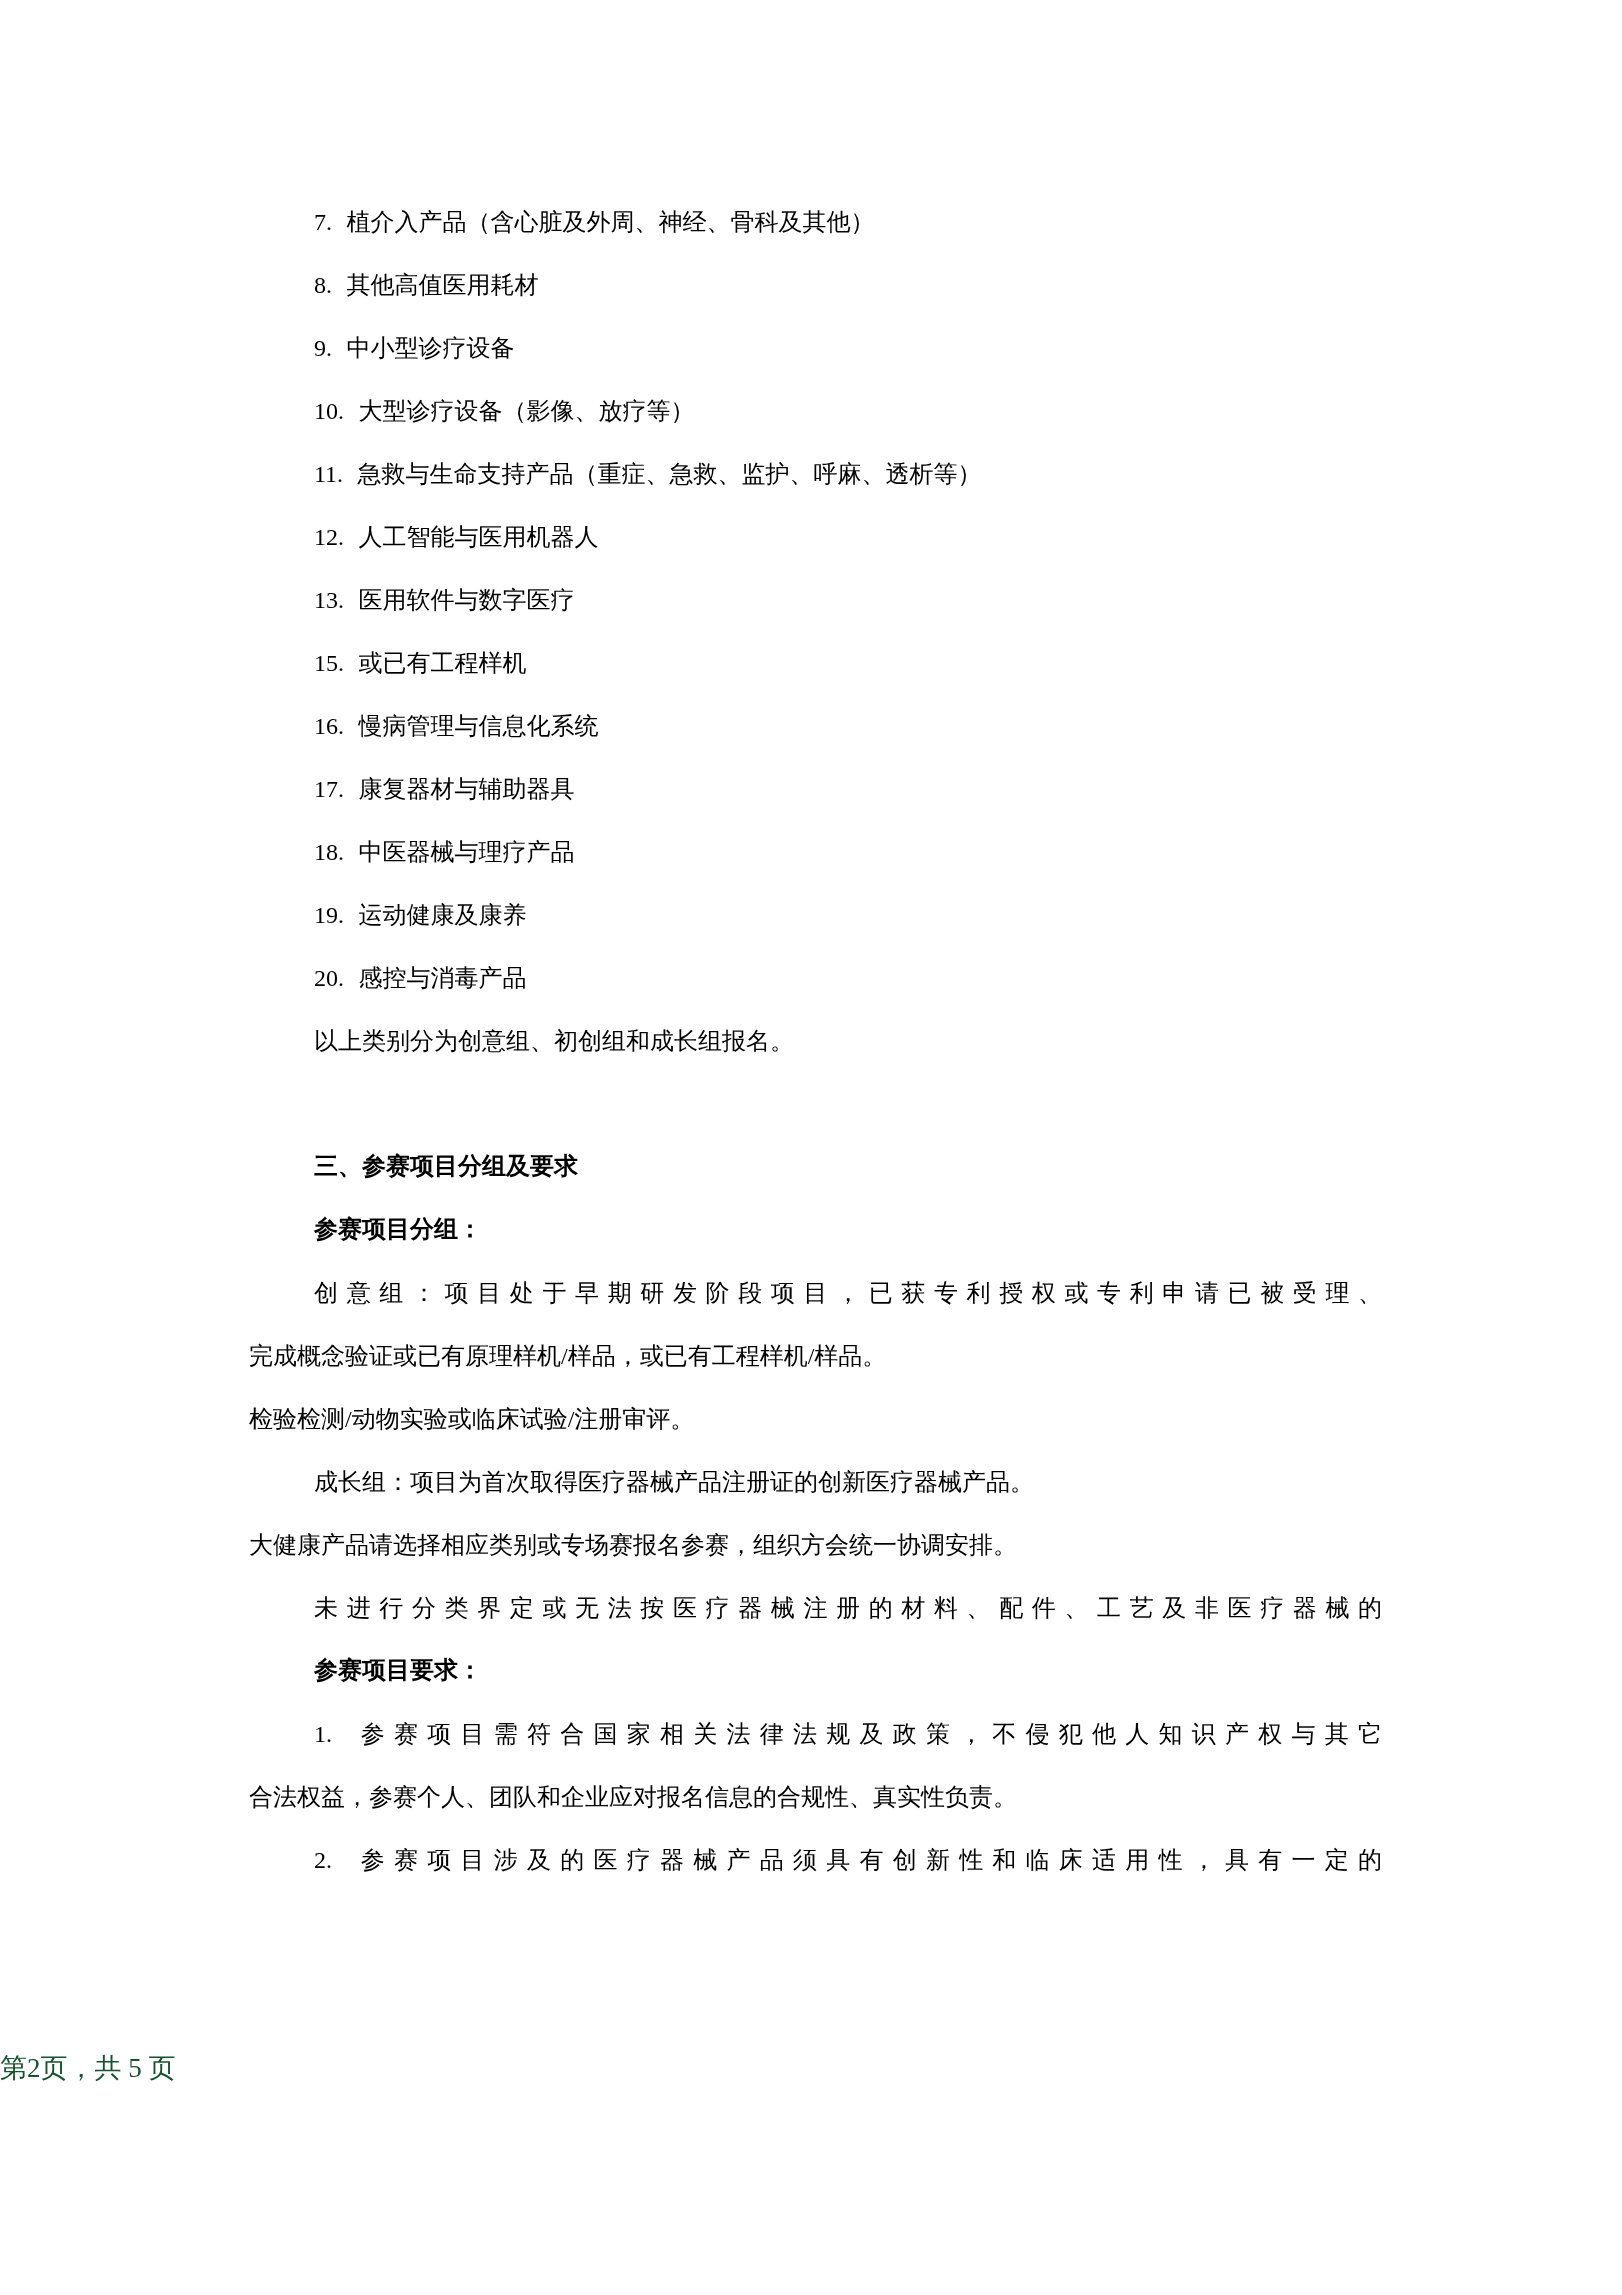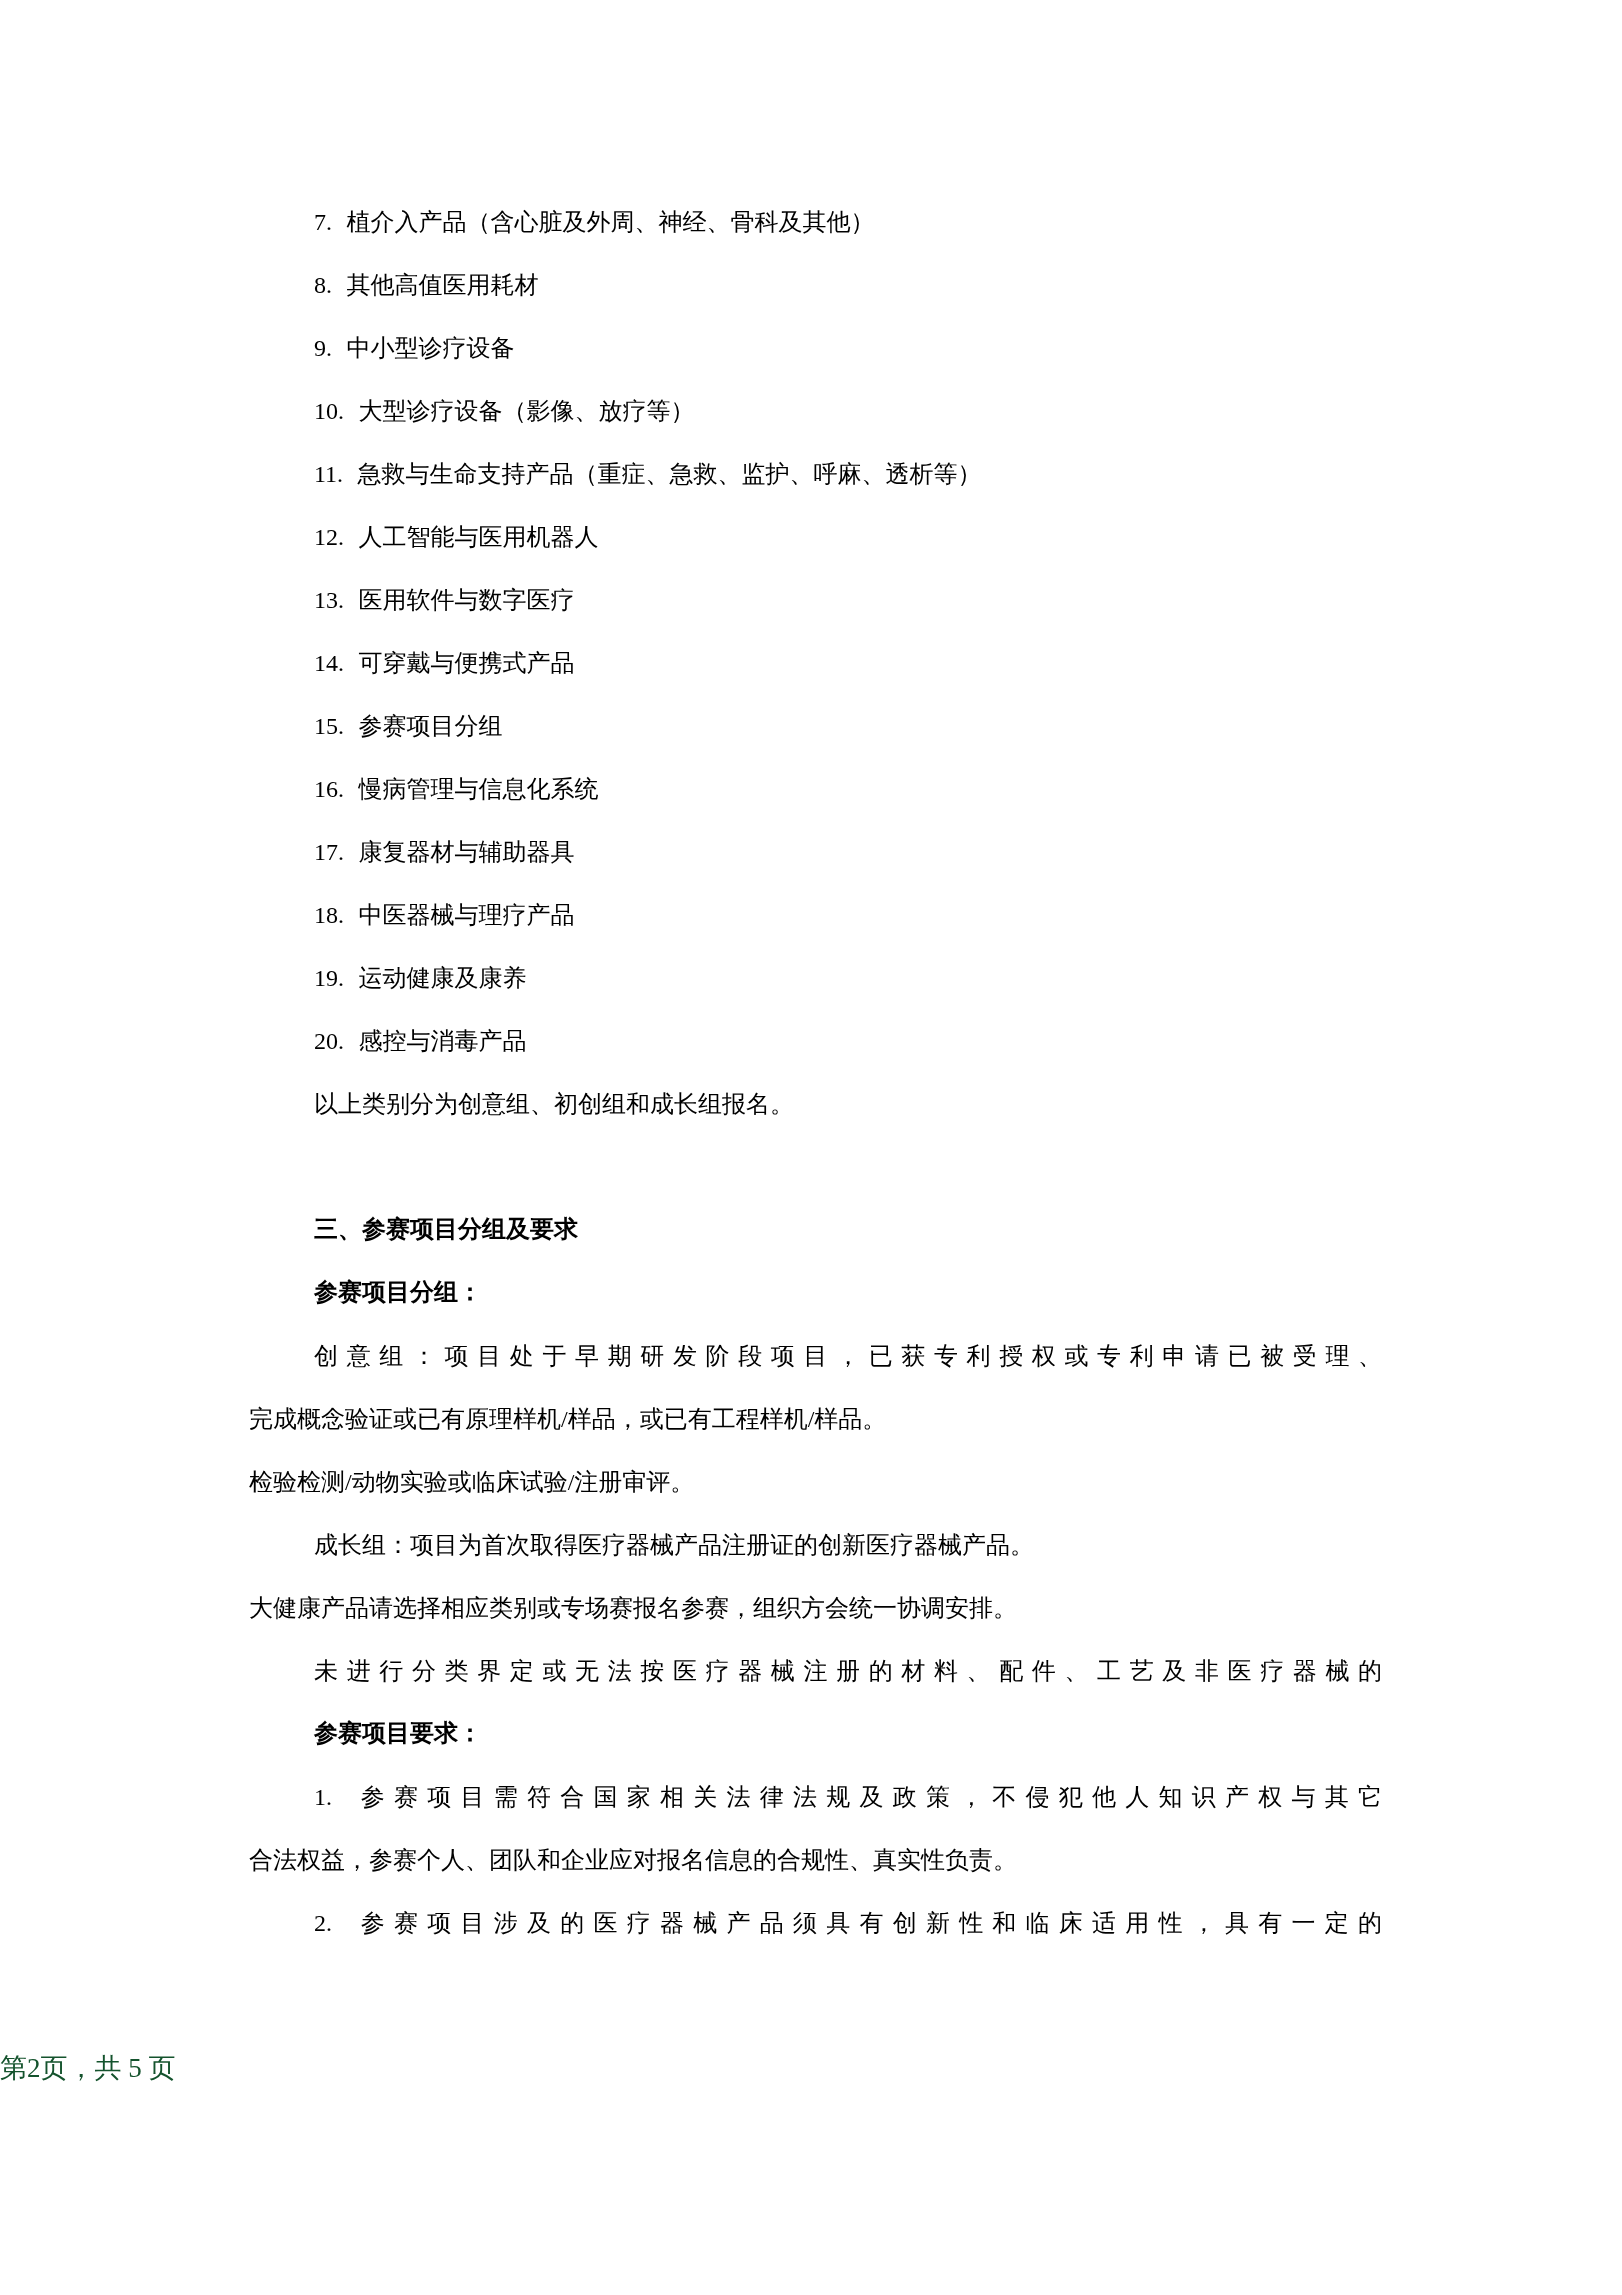--- a/index.html
+++ b/index.html
@@ -55,22 +55,21 @@
 
 <div class="page">
   <div class="content" id="doc-content">
       <div class="line indent"><span class="num">7.</span><span>植介入产品（含心脏及外周、神经、骨科及其他）</span></div>
       <div class="line indent"><span class="num">8.</span><span>其他高值医用耗材</span></div>
       <div class="line indent"><span class="num">9.</span><span>中小型诊疗设备</span></div>
       <div class="line indent"><span class="num">10.</span><span>大型诊疗设备（影像、放疗等）</span></div>
       <div class="line indent"><span class="num">11.</span><span>急救与生命支持产品（重症、急救、监护、呼麻、透析等）</span></div>
       <div class="line indent"><span class="num">12.</span><span>人工智能与医用机器人</span></div>
       <div class="line indent"><span class="num">13.</span><span>医用软件与数字医疗</span></div>
-      <div class="line indent"><span class="num">14.</span><span>可穿戴与便携式产品</span></div>
-      <div class="line indent"><span class="num">15.</span><span>参赛项目分组</span></div>
+      <div class="line indent"><span class="num">15.</span><span>或已有工程样机</span></div>
       <div class="line indent"><span class="num">16.</span><span>慢病管理与信息化系统</span></div>
       <div class="line indent"><span class="num">17.</span><span>康复器材与辅助器具</span></div>
       <div class="line indent"><span class="num">18.</span><span>中医器械与理疗产品</span></div>
       <div class="line indent"><span class="num">19.</span><span>运动健康及康养</span></div>
       <div class="line indent"><span class="num">20.</span><span>感控与消毒产品</span></div>
       <div class="line indent">以上类别分为创意组、初创组和成长组报名。</div>
       <div class="line"></div>
       <div class="line indent heading">三、参赛项目分组及要求</div>
       <div class="line indent heading">参赛项目分组：</div>
       <div class="line indent fill">创意组：项目处于早期研发阶段项目，已获专利授权或专利申请已被受理、</div>

